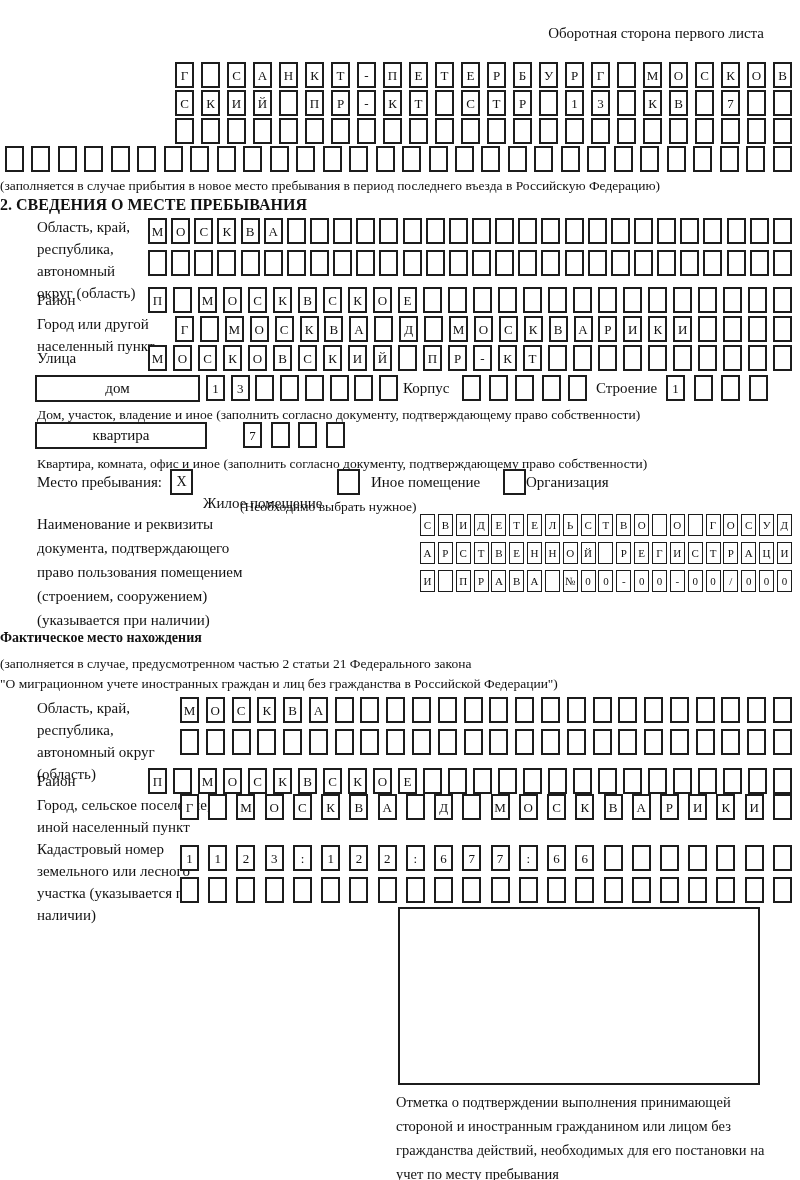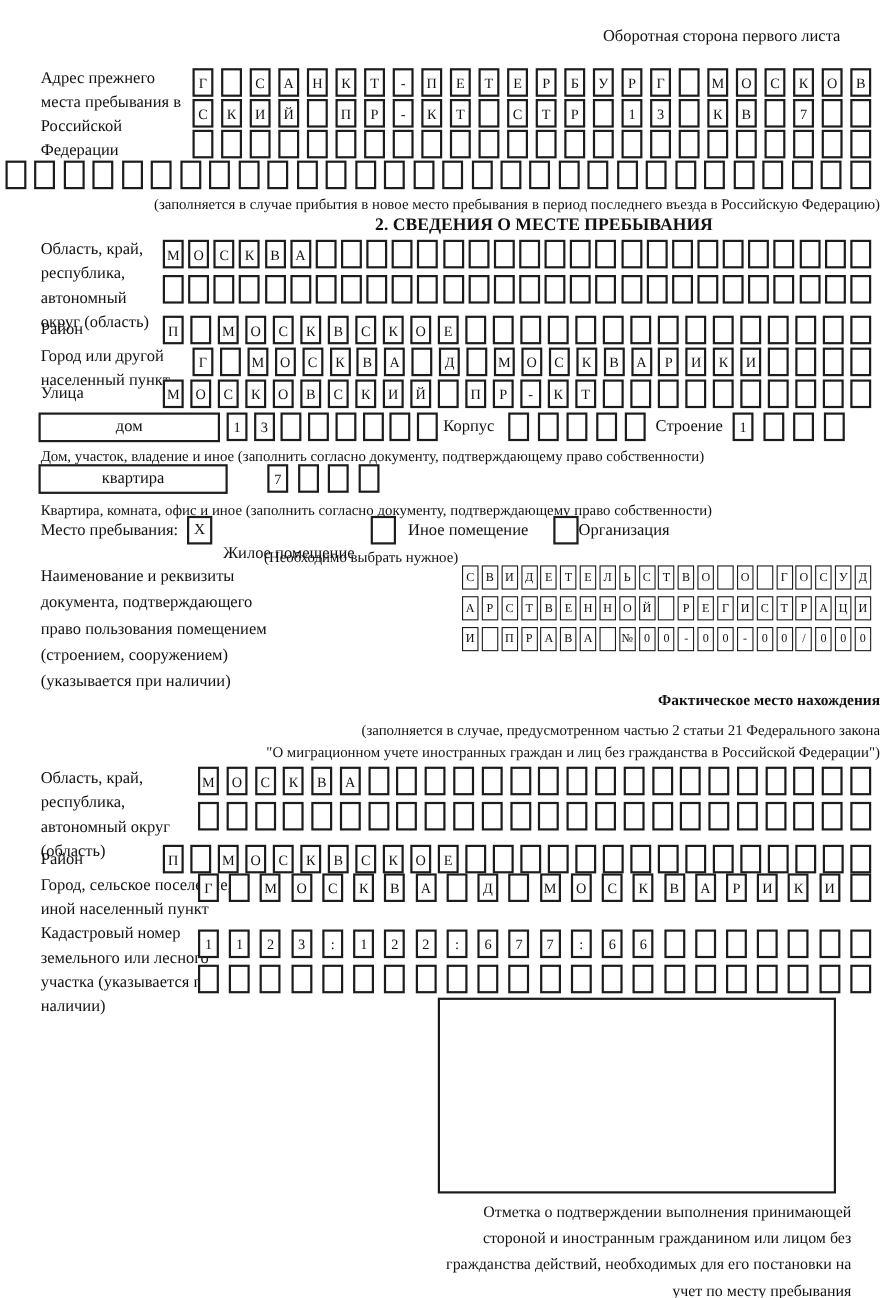--- a/index.html
+++ b/index.html
@@ -4,21 +4,21 @@
 <style>
   html,body{margin:0;padding:0;background:#ffffff;}
   .page{
     position:relative;width:800px;height:1180px;margin:0 auto;
     background:#ffffff;color:#111;overflow:hidden;
     font-family:"Liberation Serif", serif;
   }
   .abs{position:absolute;}
   .lbl{font-size:15px;line-height:22px;}
   .hint{font-size:13.5px;line-height:17px;}
-  .center{text-align:right;}
+  .center{text-align:left;}
   .bold{font-weight:bold;}
   .cellrow{position:absolute;display:flex;justify-content:space-between;}
   .cell{
     box-sizing:border-box;width:19px;height:26px;background:#fff;
     border:2px solid #1c1c1c;display:flex;align-items:center;justify-content:center;
     font-size:13px;line-height:1;flex:0 0 auto;
   }
   .cellrow.sm .cell{width:15px;height:22px;border-width:1.5px;font-size:11px;}
   .wide-box{
     box-sizing:border-box;border:2px solid #1c1c1c;height:27px;background:#fff;
@@ -30,21 +30,20 @@
   }
   .stamp-box{box-sizing:border-box;border:2px solid #1c1c1c;background:#fff;}
 </style>
 </head>
 <body>
 
 <div class="page">
 
   <div class="abs lbl" style="top:22px;right:36px;">Оборотная сторона первого листа</div>
 
-  <div class="abs lbl" style="left:37px;top:60px;width:132px;">Адрес прежнего места пребывания в Российской Федерации</div>
   <div class="cellrow" style="left:175px;top:62px;width:617px;">
       <div class="cell">Г</div>
       <div class="cell"></div>
       <div class="cell">С</div>
       <div class="cell">А</div>
       <div class="cell">Н</div>
       <div class="cell">К</div>
       <div class="cell">Т</div>
       <div class="cell">-</div>
       <div class="cell">П</div>

